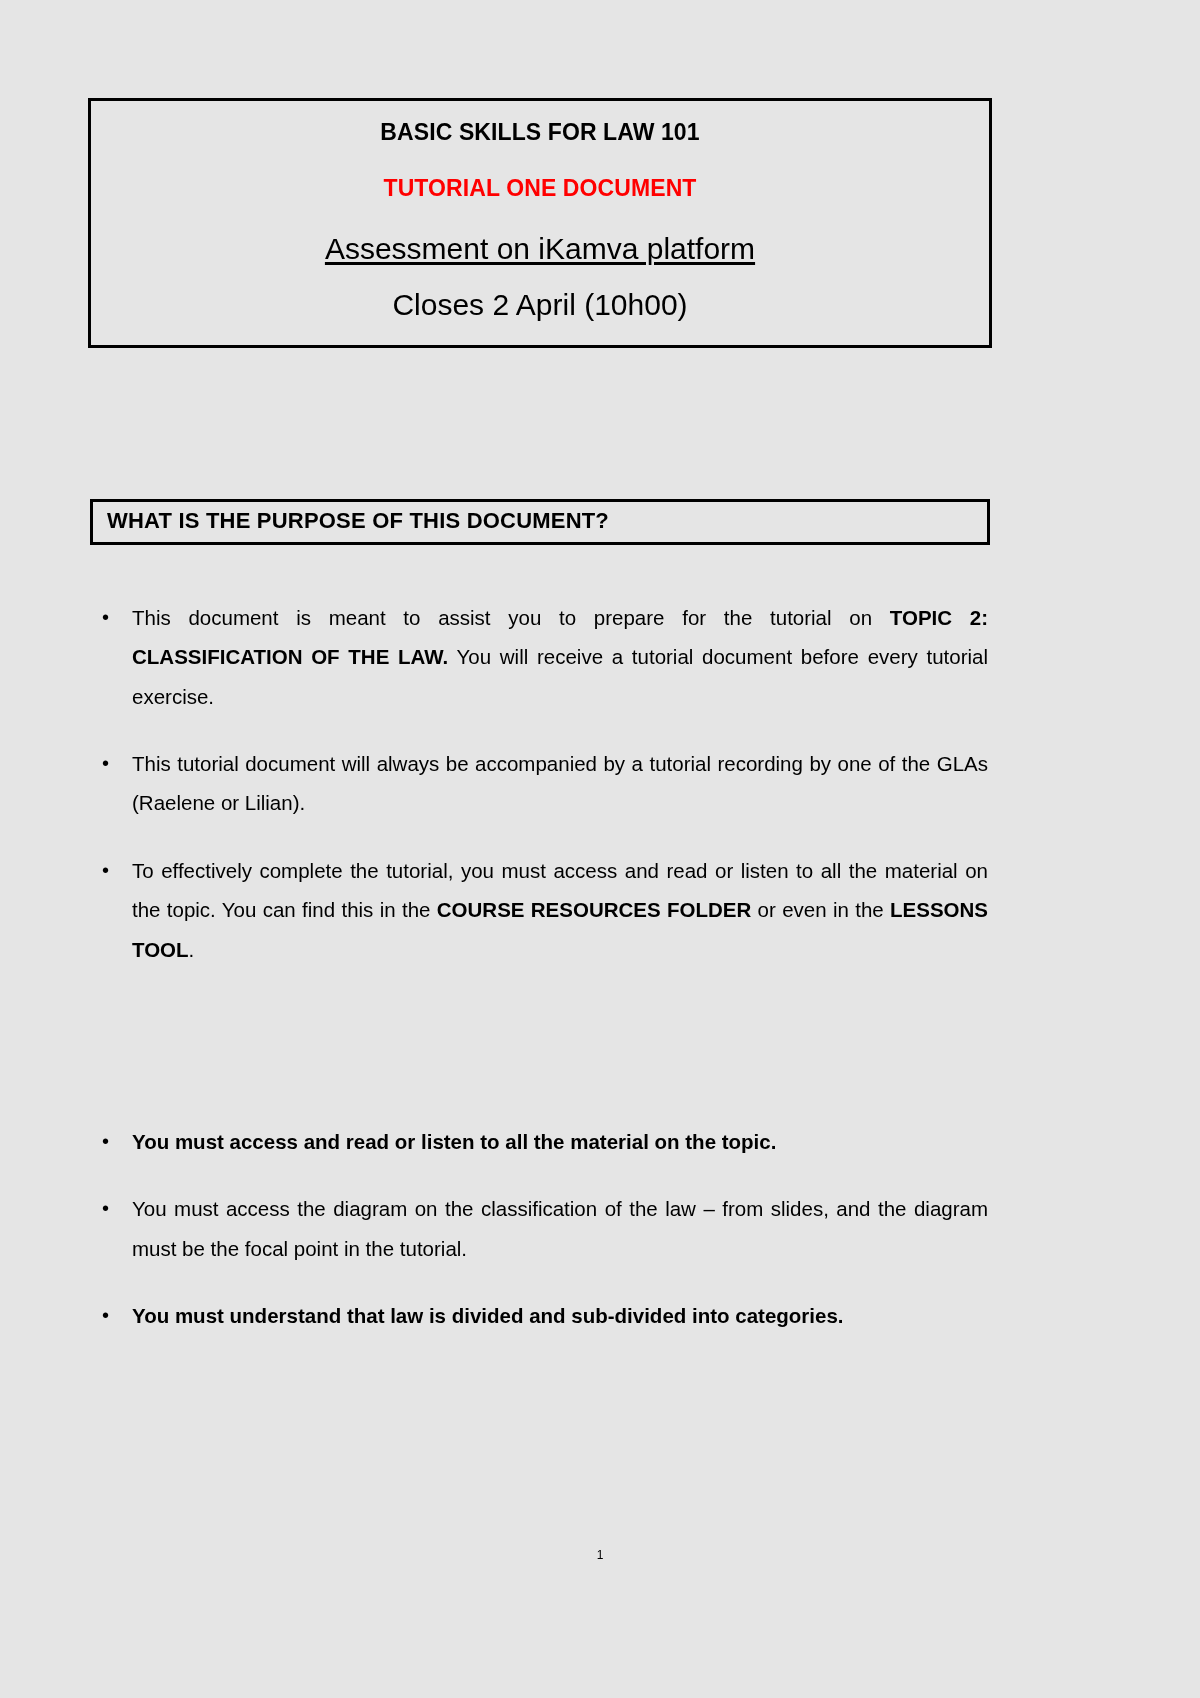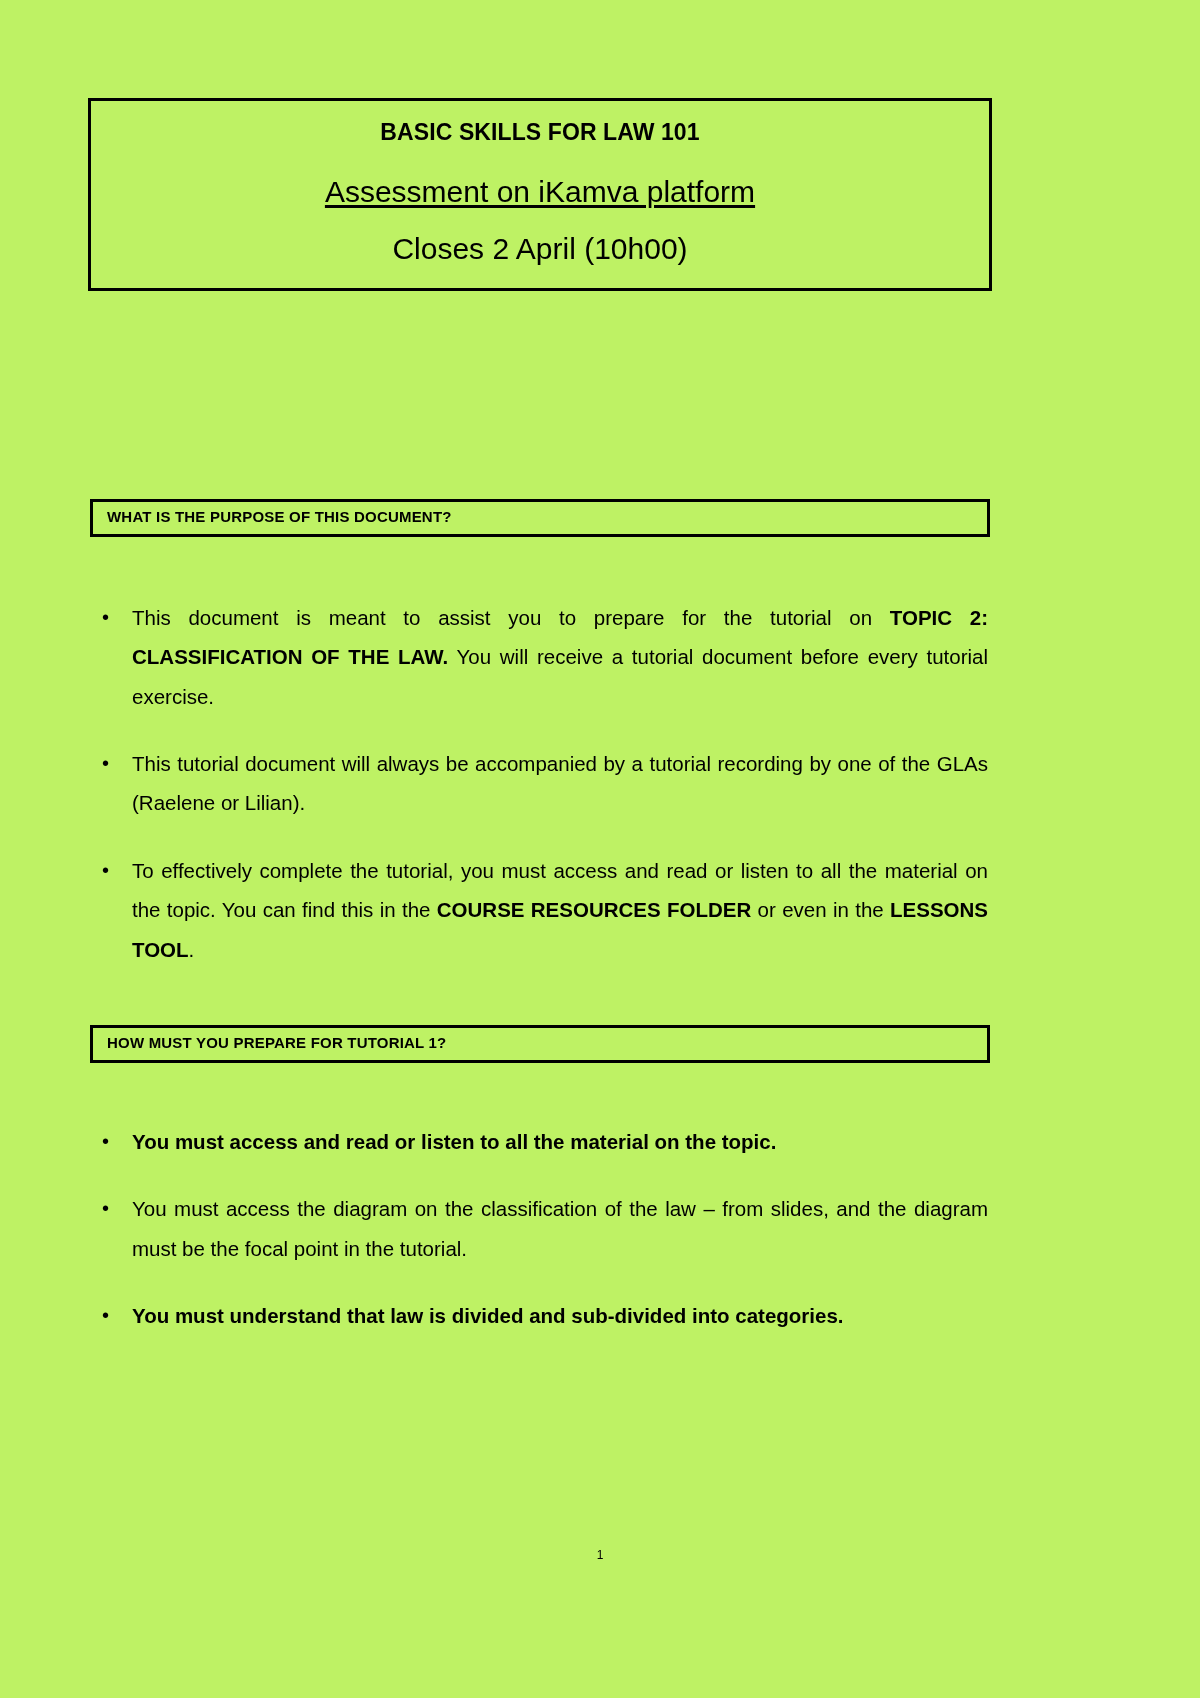--- a/index.html
+++ b/index.html
@@ -9,21 +9,21 @@
     background: #ffffff;
   }
   body {
     font-family: "Liberation Sans", sans-serif;
     color: #000000;
   }
   .page {
     position: relative;
     width: 1200px;
     height: 1698px;
-    background: #bef264;
+    background: #e5e5e5;
     box-sizing: border-box;
     overflow: hidden;
   }
 
   
   .title-box {
     position: absolute;
     left: 88px;
     top: 98px;
     width: 904px;
@@ -63,21 +63,21 @@
   .section-bar {
     position: absolute;
     left: 90px;
     width: 900px;
     box-sizing: border-box;
     border: 3px solid #000000;
     padding: 6px 12px 8px 14px;
   }
   .section-bar .section-title {
     font-weight: bold;
-    font-size: 15px;
+    font-size: 22px;
     line-height: 1.2;
     letter-spacing: 0.2px;
   }
   #bar-purpose { top: 499px; }
   #bar-prepare { top: 1025px; }
 
   
   .bullets {
     position: absolute;
     left: 90px;
@@ -128,20 +128,21 @@
     color: #000000;
   }
 </style>
 </head>
 <body>
 
 <div class="page">
 
   <div class="title-box">
     <div class="title-line">BASIC SKILLS FOR LAW 101</div>
+    <div class="title-line red">TUTORIAL ONE DOCUMENT</div>
     <div class="title-sub underline">Assessment on iKamva platform</div>
     <div class="title-sub last">Closes 2 April (10h00)</div>
   </div>
 
   <div class="section-bar" id="bar-purpose">
     <div class="section-title">WHAT IS THE PURPOSE OF THIS DOCUMENT?</div>
   </div>
 
   <ul class="bullets" id="list-purpose">
       <li>
@@ -151,23 +152,20 @@
       <li>
         <span class="bullet-dot">•</span>
         <span class="li-text"><span>This tutorial document will always be accompanied by a tutorial recording by one of the GLAs (Raelene or Lilian).</span></span>
       </li>
       <li>
         <span class="bullet-dot">•</span>
         <span class="li-text"><span>To effectively complete the tutorial, you must access and read or listen to all the material on the topic. You can find this in the </span><strong>COURSE RESOURCES FOLDER</strong><span> or even in the </span><strong>LESSONS TOOL</strong><span>.</span></span>
       </li>
     </ul>
 
-  <div class="section-bar" id="bar-prepare">
-    <div class="section-title">HOW MUST YOU PREPARE FOR TUTORIAL 1?</div>
-  </div>
 
   <ul class="bullets" id="list-prepare">
       <li class="nojustify">
         <span class="bullet-dot">•</span>
         <span class="li-text"><span>You must access and read or listen to all the material on the topic.</span></span>
       </li>
       <li>
         <span class="bullet-dot">•</span>
         <span class="li-text"><span>You must access the diagram on the classification of the law – from slides, and the diagram must be the focal point in the tutorial.</span></span>
       </li>

